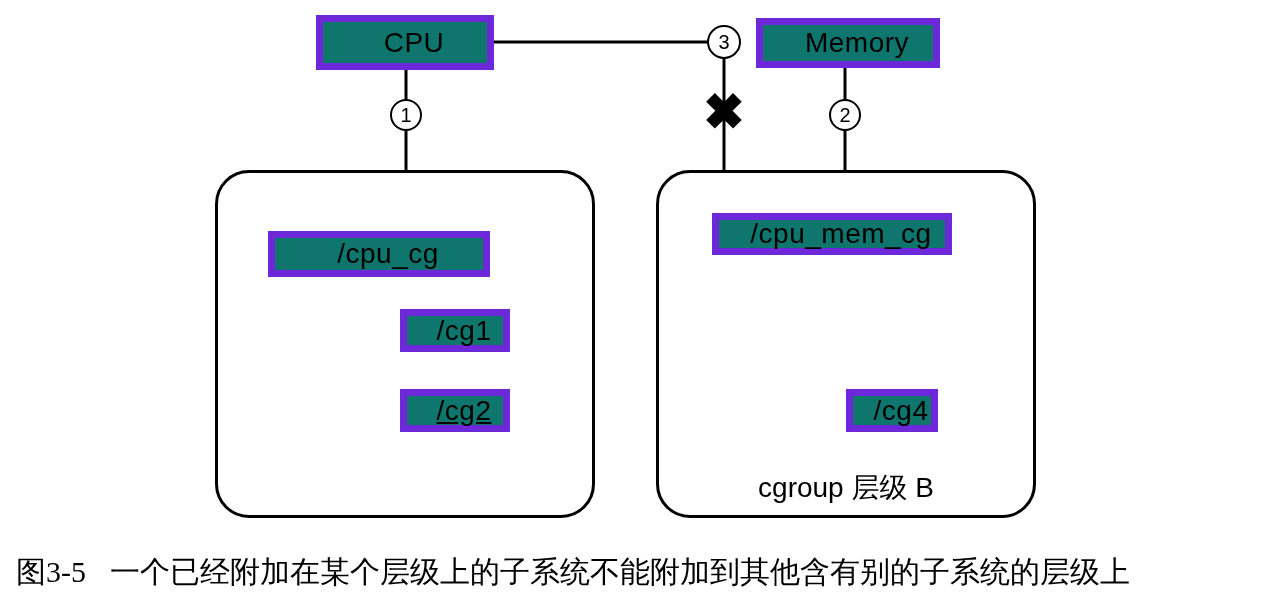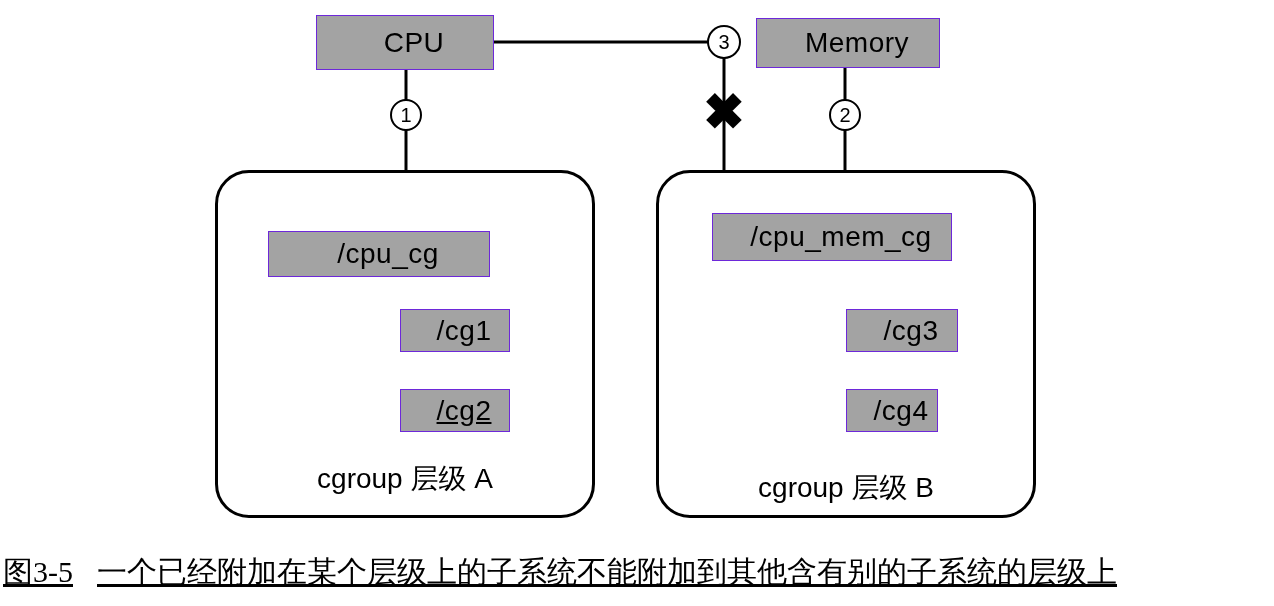--- a/index.html
+++ b/index.html
@@ -17,22 +17,22 @@
     left: 0; top: 0;
     width: 1274px; height: 606px;
   }
   svg.connectors line {
     stroke: #000;
     stroke-width: 3;
   }
   .box {
     position: absolute;
     box-sizing: border-box;
-    border: 1px solid #6d28d9;
-    background: #a3a3a3;
+    border: 7px solid #6d28d9;
+    background: #0f766e;
     display: flex;
     align-items: center;
     justify-content: center;
     font-size: 28px;
     letter-spacing: 0.5px;
     padding-left: 18px;
   }
   .group {
     position: absolute;
     box-sizing: border-box;
@@ -103,30 +103,28 @@
   <div class="group" style="left:215px; top:170px; width:380px; height:348px;"></div>
   <div class="group" style="left:656px; top:170px; width:380px; height:348px;"></div>
 
   <div class="box" style="left:316px; top:15px; width:178px; height:55px;">CPU</div>
   <div class="box" style="left:756px; top:18px; width:184px; height:50px;">Memory</div>
 
   <div class="box" style="left:268px; top:231px; width:222px; height:46px;">/cpu_cg</div>
   <div class="box" style="left:400px; top:309px; width:110px; height:43px;text-align:center;">/cg1</div>
   <div class="box" style="left:400px; top:389px; width:110px; height:43px;text-decoration:underline;">/cg2</div>
 
-  <div class="box" style="left:712px; top:213px; width:240px; height:48px;">/cpu_mem_cg</div>
-  <div class="box" style="left:846px; top:309px; width:112px; height:43px;">/cg3</div>
+  <div class="box" style="left:712px; top:213px; width:240px; height:42px;">/cpu_mem_cg</div>
   <div class="box" style="left:846px; top:389px; width:92px; height:43px;">/cg4</div>
 
   <div class="circle-marker" style="left:390px; top:99px; width:32px; height:32px;">1</div>
   <div class="circle-marker" style="left:829px; top:99px; width:32px; height:32px;">2</div>
   <div class="circle-marker" style="left:707px; top:25px; width:34px; height:34px;">3</div>
 
   <div class="cross" style="left:696px; top:84px;">✖</div>
 
-  <div class="group-label" style="left:215px; top:460px; width:380px;">cgroup 层级 A</div>
   <div class="group-label" style="left:656px; top:469px; width:380px;">cgroup 层级 B</div>
 
-  <div class="caption" style="left:3px; top:552px;text-decoration:underline;">
+  <div class="caption" style="left:16px; top:552px;">
     <span class="fig-num">图3-5</span><span>一个已经附加在某个层级上的子系统不能附加到其他含有别的子系统的层级上</span>
   </div>
 
 </div>
 
 </body></html>

